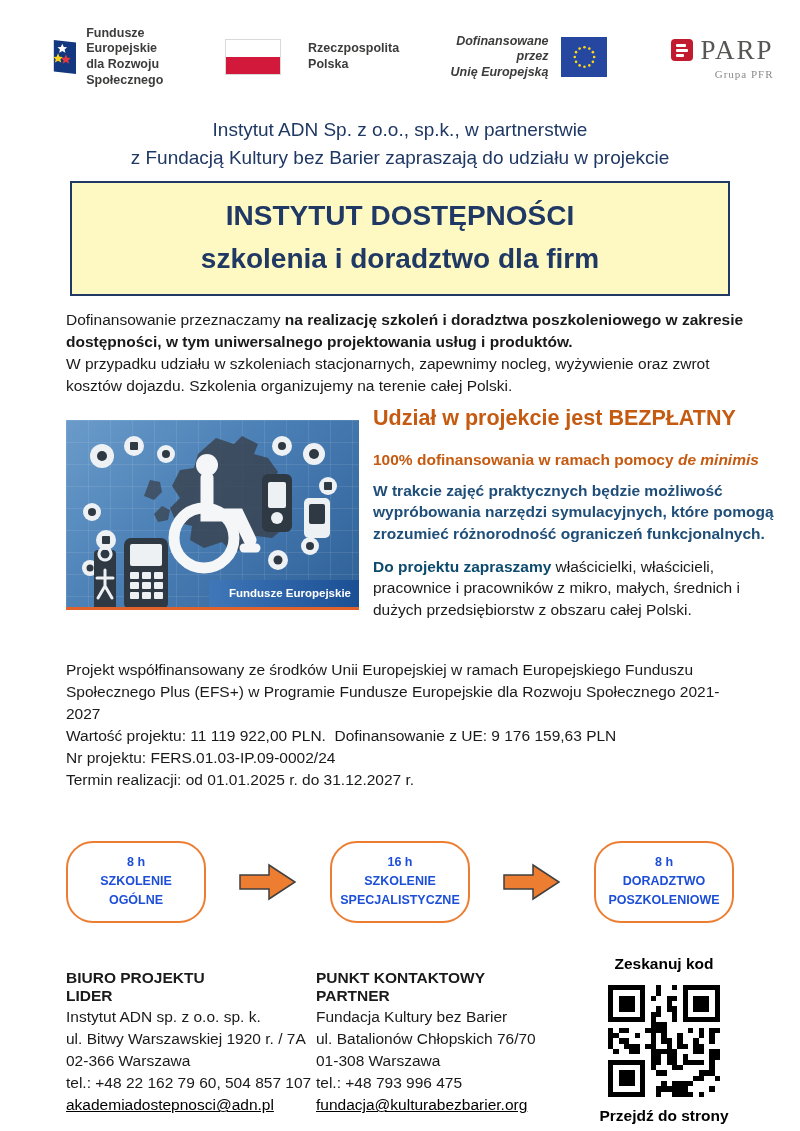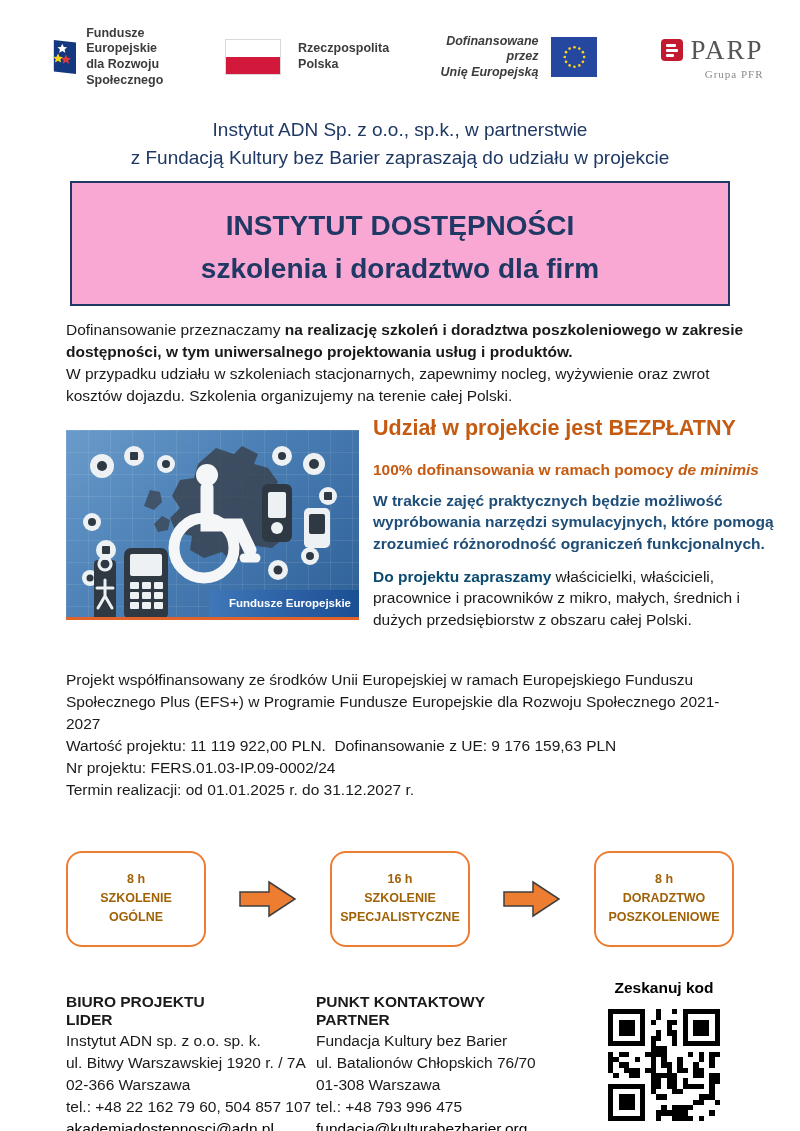--- a/index.html
+++ b/index.html
@@ -4,38 +4,38 @@
 <style>
   html,body{margin:0;padding:0;}
   body{font-family:"Liberation Sans","DejaVu Sans",sans-serif;background:#fff;}
   .page{position:relative;width:800px;height:1131px;background:#fff;overflow:hidden;}
 
   
   .logo-bar{display:flex;align-items:center;padding:22px 48px 0 52px;height:70px;}
   .logo-fe{display:flex;align-items:center;gap:10px;}
   .fe-flag{width:40px;height:56px;}
   .logo-label{font-size:12.5px;font-weight:bold;color:#3c3c3b;line-height:1.25;white-space:pre-line;}
-  .logo-pl{display:flex;align-items:center;gap:17px;margin-left:46px;}
+  .logo-pl{display:flex;align-items:center;gap:27px;margin-left:46px;}
   .pl-flag{width:56px;height:36px;border:1px solid #d9d9d9;box-sizing:border-box;}
   .pl-top{height:50%;background:#fff;}
   .pl-bottom{height:50%;background:#d2193c;}
   .logo-eu{display:flex;align-items:center;gap:12px;margin-left:46px;}
   .logo-eu .logo-label{text-align:right;font-style:italic;}
   .eu-flag{width:58px;height:40px;background:#2647a0;position:relative;}
   .divider{width:2px;height:54px;background:#9a9a9a;margin:0 26px 0 38px;}
   .logo-parp{display:flex;flex-direction:column;align-items:flex-end;}
   .parp-top{display:flex;align-items:center;gap:7px;}
   .parp-mark{width:22px;height:22px;background:#c21b2f;border-radius:4px;position:relative;}
   .parp-mark span{position:absolute;left:5px;height:3px;background:#fff;border-radius:1px;}
   .parp-name{font-family:"Liberation Serif","DejaVu Serif",serif;font-size:27px;color:#575756;letter-spacing:2px;}
   .parp-sub{font-family:"Liberation Serif","DejaVu Serif",serif;font-size:11px;color:#8a8a89;margin-top:2px;letter-spacing:1px;}
 
   
   .header{margin-top:24px;text-align:center;color:#1f3864;font-weight:normal;font-size:19px;line-height:1.45;}
-  .title-box{margin:10px auto 0 auto;width:656px;background:#f9a8d4;border:2px solid #1f3864;text-align:center;padding:21px 0 13px 0;}
+  .title-box{margin:10px auto 0 auto;width:656px;background:#fef9c3;border:2px solid #1f3864;text-align:center;padding:11px 0 13px 0;}
   .title-box .t1,.title-box .t2{color:#1f3864;font-weight:bold;font-size:28px;line-height:1.55;}
 
   
   .intro{margin:13px 52px 0 66px;font-size:15.5px;color:#1a1a1a;line-height:1.42;}
   .intro b{color:#1a1a1a;}
 
   
   .main-row{display:flex;margin:10px 9px 0 66px;align-items:flex-start;}
   .promo-image{position:relative;width:293px;height:187px;flex:none;margin-top:13px;
     background:linear-gradient(135deg,#6a9bca 0%,#4a7fb5 45%,#2e6096 100%);
@@ -53,23 +53,23 @@
   .free-p1{color:#1f4e79;font-weight:bold;font-size:15.5px;line-height:1.4;margin-top:11px;}
   .free-p2{color:#1a1a1a;font-size:15.5px;line-height:1.4;margin-top:11px;}
   .free-p2 b{color:#0c4a6e;margin-top:11px;}
 
   
   .financing{margin:38px 52px 0 66px;font-size:15.5px;color:#1a1a1a;line-height:1.42;}
   .financing div{white-space:pre-wrap;}
 
   
   .steps{display:flex;align-items:center;justify-content:space-between;margin:50px 66px 0 66px;}
-  .step-box{width:140px;height:96px;border:2.5px solid #ed7d31;border-radius:16px;background:#fff;
+  .step-box{width:140px;height:82px;border:2.5px solid #ed7d31;border-radius:27px;background:#fff;
     display:flex;flex-direction:column;align-items:center;justify-content:center;text-align:center;
-    font-size:12.5px;font-weight:bold;color:#a16207;line-height:1.55;box-sizing:border-box;}
+    font-size:12.5px;font-weight:bold;color:#1d4ed8;line-height:1.55;box-sizing:border-box;}
   .arrow{flex:none;}
 
   
   .contacts{display:flex;margin:46px 52px 0 66px;align-items:flex-start;}
   .contact-col{width:250px;flex:none;font-size:15.5px;color:#1a1a1a;line-height:1.43;}
   .contact-col .c-head{font-weight:bold;line-height:1.2;}
   .contact-col a{color:#000000;text-decoration:underline;}
   .qr-col{margin-left:auto;width:168px;display:flex;flex-direction:column;align-items:center;margin-top:-14px;}
   .qr-label{font-weight:bold;font-size:15.5px;color:#000;}
   .qr-box{width:112px;height:112px;margin:12px 0 10px 0;}

